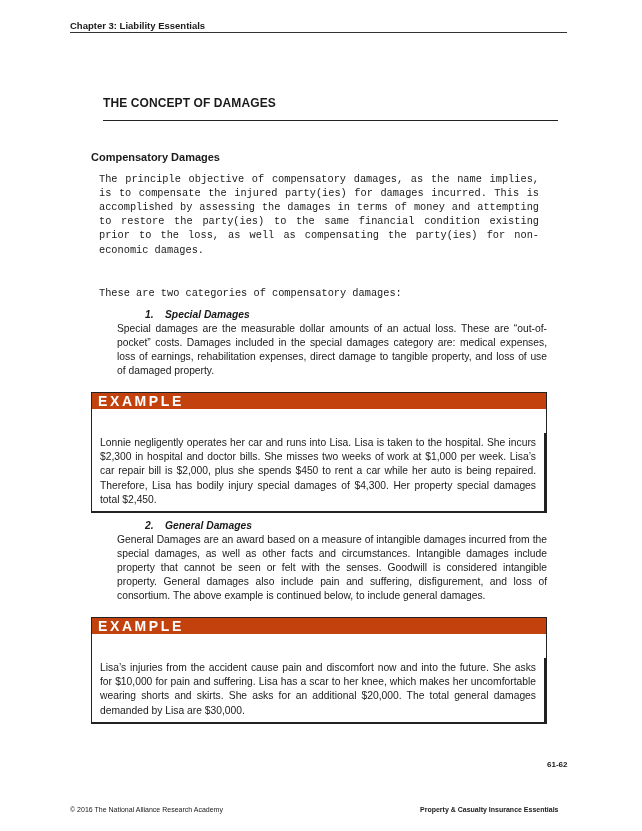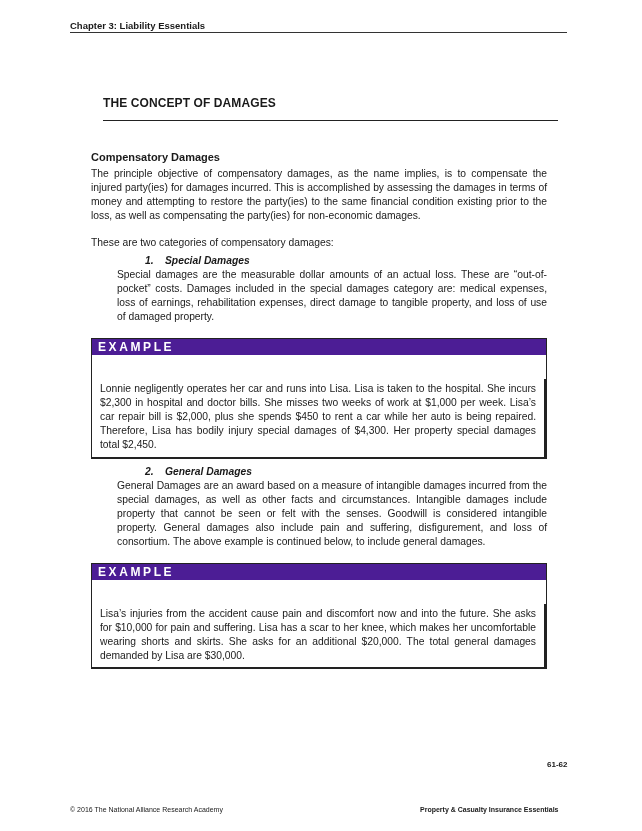--- a/index.html
+++ b/index.html
@@ -18,31 +18,31 @@
   .section-title {
     position: absolute; left: 91px; top: 96px; width: 455px;
     font-size: 12px; font-weight: bold; letter-spacing: 0.1px;
     padding-bottom: 10px; border-bottom: 1px solid #222; margin-left: 12px;
   }
   .content {
     position: absolute; left: 91px; top: 150px; width: 456px;
     font-size: 10.3px; line-height: 14.1px;
   }
   .subhead { font-size: 11px; font-weight: bold; margin: 0 0 3px 0; }
-  p { margin: 0; text-align: justify; }
+  p { margin: 8px; text-align: justify; font-family: Liberation Mono, monospace; }
   .gap { height: 13px; }
   .list-item { margin-left: 18px; margin-top: 3px; }
   .list-head { font-weight: bold; font-style: italic; margin-left: 36px; }
   .list-head .num { display: inline-block; width: 20px; }
   .list-body { margin-left: 8px; text-align: justify; }
   .example {
     margin-top: 14px; border: 1px solid #222;
   }
   .example-bar {
-    background: #4c1d95; color: #fff; font-weight: bold; font-size: 12px;
+    background: #c2410c; color: #fff; font-weight: bold; font-size: 14px;
     letter-spacing: 2.6px; padding: 1px 6px; height: 14px; line-height: 14px;
   }
   .example-body {
     padding: 3px 8px 4px 8px; text-align: justify; border-right: 2px solid #222;
     border-bottom: 1px solid #222;
     margin-top: 24px;
   }
   .footer-left {
     position: absolute; left: 70px; top: 806px; font-size: 7px;
   }

